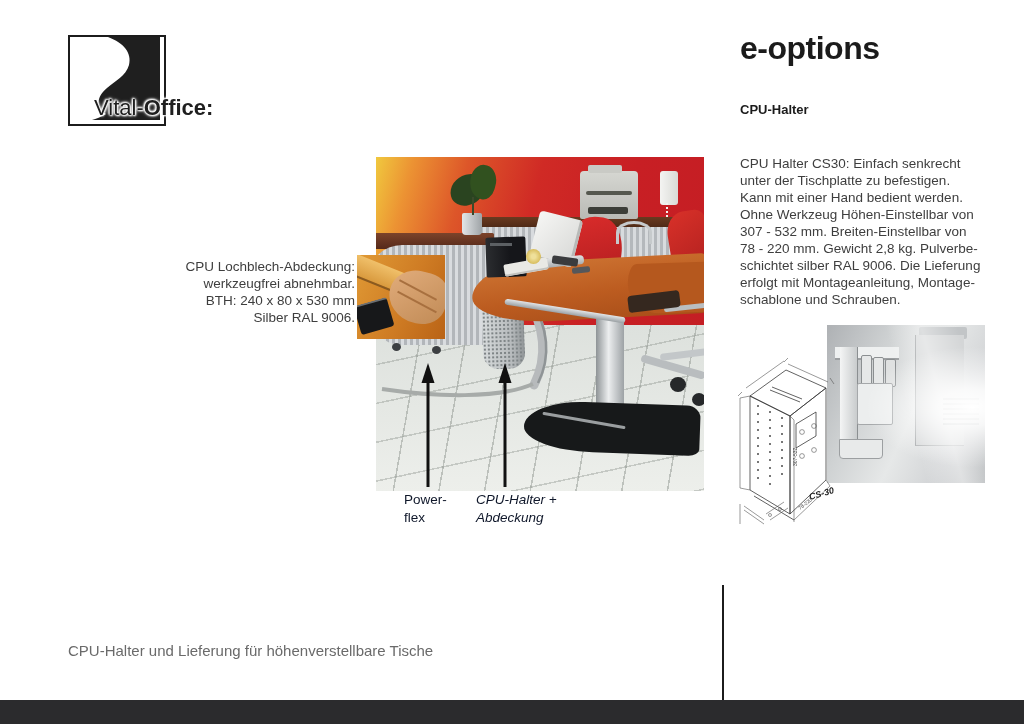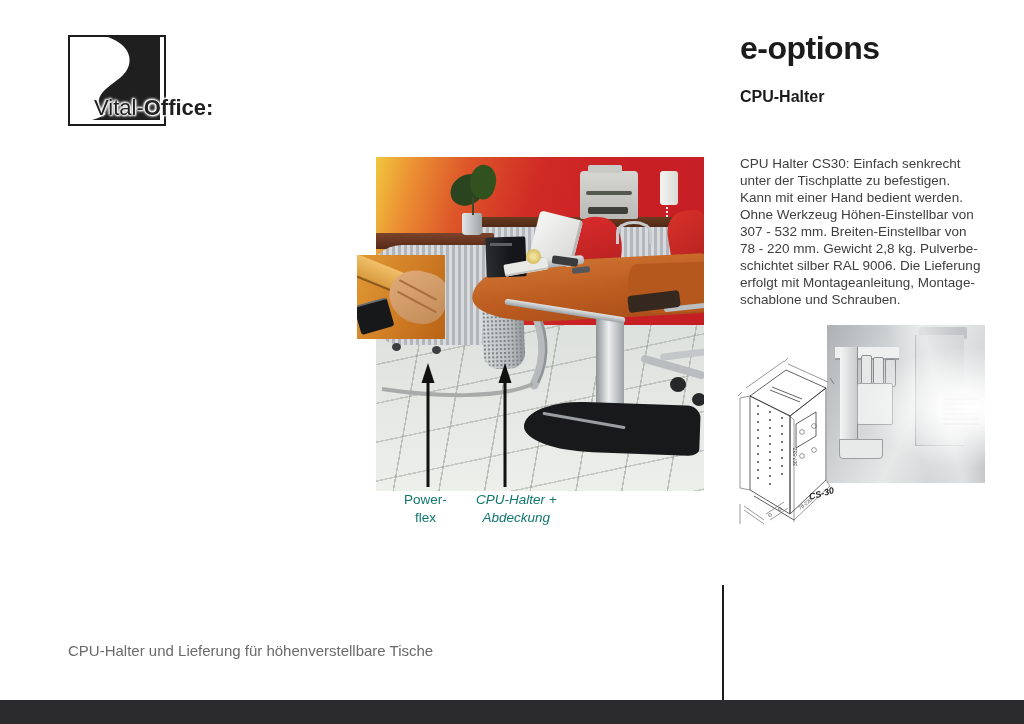--- a/index.html
+++ b/index.html
@@ -9,31 +9,31 @@
   .pre{white-space:pre-line;}
 
   
   .logo-box{left:68px;top:35px;width:94px;height:87px;border:2px solid #1c1c1c;background:#fff;}
   .logo-word{left:94px;top:95px;font-size:22px;color:#1f1f1f;white-space:nowrap;
              text-shadow:0 0 2px #fff,0 0 2px #fff,0 0 3px #fff,0 0 4px #fff,1px 1px 2px #fff,-1px -1px 2px #fff;}
   .logo-word b{font-weight:bold;}
 
   
   .title{left:740px;top:30px;font-size:32px;font-weight:bold;color:#1b1b1b;letter-spacing:-0.5px;}
-  .subtitle{left:740px;top:88px;font-size:16px;font-weight:bold;color:#1b1b1b;}
+  .subtitle{left:740px;top:102px;font-size:13px;font-weight:bold;color:#1b1b1b;}
   .descr{left:740px;top:155px;width:282px;font-size:13.5px;line-height:17px;color:#3e3e3e;}
 
   
   .lcap{left:178px;top:258px;width:177px;text-align:right;font-size:13.5px;line-height:17px;color:#3e3e3e;}
 
   
   .photo{left:376px;top:157px;width:328px;height:334px;overflow:hidden;background:#ddd;}
   .photo *{position:absolute;}
 
-  .labels{font-size:13.5px;line-height:17.5px;color:#0f766e;text-align:center;}
+  .labels{font-size:13.5px;line-height:17.5px;color:#0f172a;}
   .lab-pf{left:404px;top:491px;}
   .lab-ch{left:476px;top:491px;font-style:italic;}
 
   
   .inset{left:357px;top:255px;width:88px;height:84px;overflow:hidden;}
   .inset *{position:absolute;}
 
   
   .gray-photo{left:827px;top:325px;width:158px;height:158px;overflow:hidden;
      background:linear-gradient(115deg,#aeb1b4 0%,#cfd2d3 30%,#e6e8e8 55%,#d2d4d6 78%,#b9bcbe 100%);}
@@ -64,20 +64,24 @@
   <div class="abs descr pre">CPU Halter CS30: Einfach senkrecht
 unter der Tischplatte zu befestigen.
 Kann mit einer Hand bedient werden.
 Ohne Werkzeug Höhen-Einstellbar von
 307 - 532 mm. Breiten-Einstellbar von
 78 - 220 mm. Gewicht 2,8 kg. Pulverbe-
 schichtet silber RAL 9006. Die Lieferung
 erfolgt mit Montageanleitung, Montage-
 schablone und Schrauben.</div>
 
+  <div class="abs lcap pre">CPU Lochblech-Abdeckung:
+werkzeugfrei abnehmbar.
+BTH: 240 x 80 x 530 mm
+Silber RAL 9006.</div>
 
   <div class="abs photo">
     <div style="left:0;top:0;width:328px;height:178px;
          background:linear-gradient(105deg,#f0c83e 0%,#ec9333 10%,#dd5629 25%,#d02a25 45%,#c81f24 70%,#c41e24 100%);"></div>
     <div style="left:0;top:168px;width:328px;height:166px;
          background:repeating-linear-gradient(100deg,rgba(150,156,150,.55) 0 1.5px,transparent 1.5px 45px),
                     repeating-linear-gradient(168deg,rgba(150,156,150,.45) 0 1.5px,transparent 1.5px 38px),
                     linear-gradient(#dde1dd,#edefeb);"></div>
 
     <div style="left:104px;top:60px;width:224px;height:12px;

